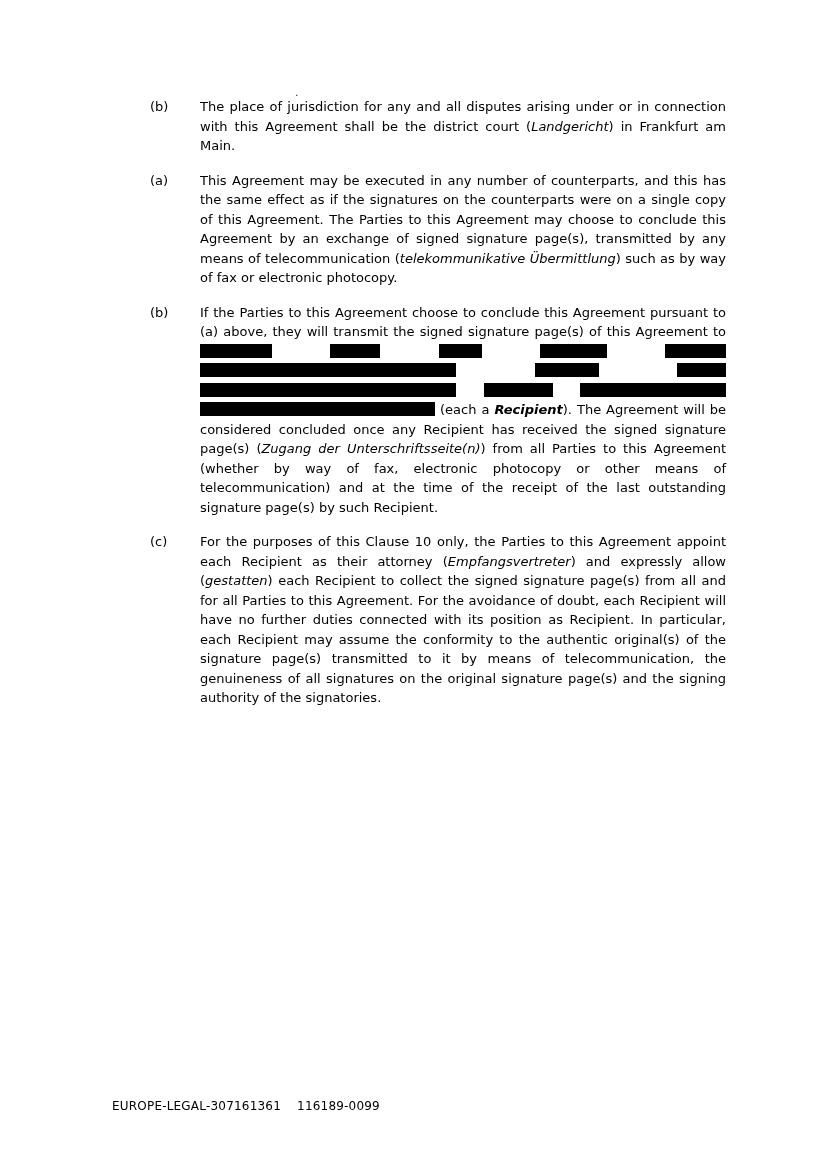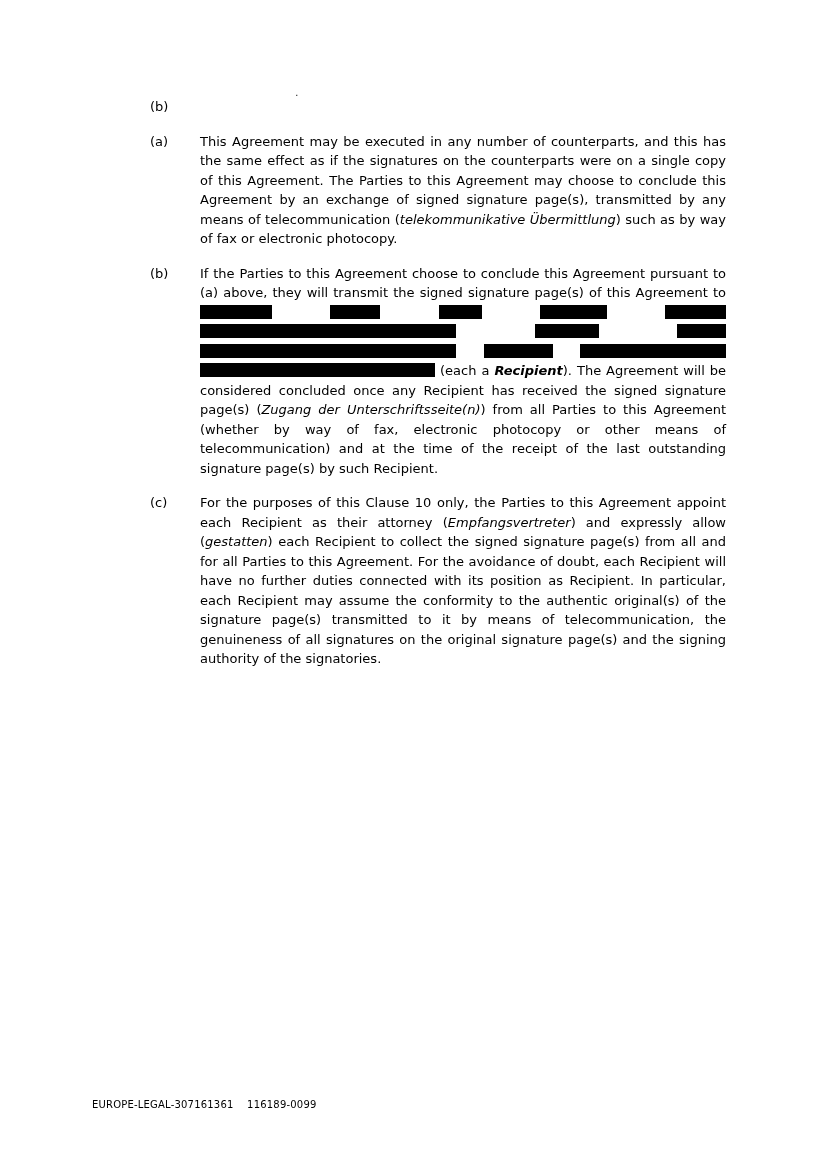--- a/index.html
+++ b/index.html
@@ -46,36 +46,37 @@
   .b  { font-weight: bold; }
   .bi { font-weight: bold; font-style: italic; }
   .redact {
     display: inline-block;
     height: 14px;
     background: #000000;
     vertical-align: -2px;
   }
   .footer {
     position: absolute;
-    left: 92px;
+    left: 112px;
     top: 1099px;
-    font-size: 10px;
+    font-size: 12px;
     letter-spacing: 0.2px;
     white-space: pre;
     color: #000000;
   }
 </style>
 </head>
 <body>
 
 <div class="page">
   <span class="stray">.</span>
   <div class="content">
       <div class="row para">
         <span class="label">(b)</span>
+        <div class="body"><span>The place of jurisdiction for any and all disputes arising under or in connection with this Agreement shall be the district court (</span><span class="i">Landgericht</span><span>) in Frankfurt am Main.</span></div>
       </div>
       <div class="row para">
         <span class="label">(a)</span>
         <div class="body"><span>This Agreement may be executed in any number of counterparts, and this has the same effect as if the signatures on the counterparts were on a single copy of this Agreement. The Parties to this Agreement may choose to conclude this Agreement by an exchange of signed signature page(s), transmitted by any means of telecommunication (</span><span class="i">telekommunikative Übermittlung</span><span>) such as by way of fax or electronic photocopy.</span></div>
       </div>
       <div class="row para">
         <span class="label">(b)</span>
         <div class="body"><span>If the Parties to this Agreement choose to conclude this Agreement pursuant to (a) above, they will transmit the signed signature page(s) of this Agreement to </span><span class="redact" style="width: 72px; background: rgb(0, 0, 0);"></span> <span class="redact" style="width: 50px; background: rgb(0, 0, 0);"></span> <span class="redact" style="width: 43px; background: rgb(0, 0, 0);"></span> <span class="redact" style="width: 67px; background: rgb(0, 0, 0);"></span> <span class="redact" style="width: 61px; background: rgb(0, 0, 0);"></span> <span class="redact" style="width: 256px; background: rgb(0, 0, 0);"></span> <span class="redact" style="width: 64px; background: rgb(0, 0, 0);"></span> <span class="redact" style="width: 49px; background: rgb(0, 0, 0);"></span> <span class="redact" style="width: 256px; background: rgb(0, 0, 0);"></span> <span class="redact" style="width: 69px; background: rgb(0, 0, 0);"></span> <span class="redact" style="width: 146px; background: rgb(0, 0, 0);"></span> <span class="redact" style="width: 235px; background: rgb(0, 0, 0);"></span> <span>(each a </span><span class="bi">Recipient</span><span>). The Agreement will be considered concluded once any Recipient has received the signed signature page(s) (</span><span class="i">Zugang der Unterschriftsseite(n)</span><span>) from all Parties to this Agreement (whether by way of fax, electronic photocopy or other means of telecommunication) and at the time of the receipt of the last outstanding signature page(s) by such Recipient.</span></div>
       </div>
       <div class="row para">

